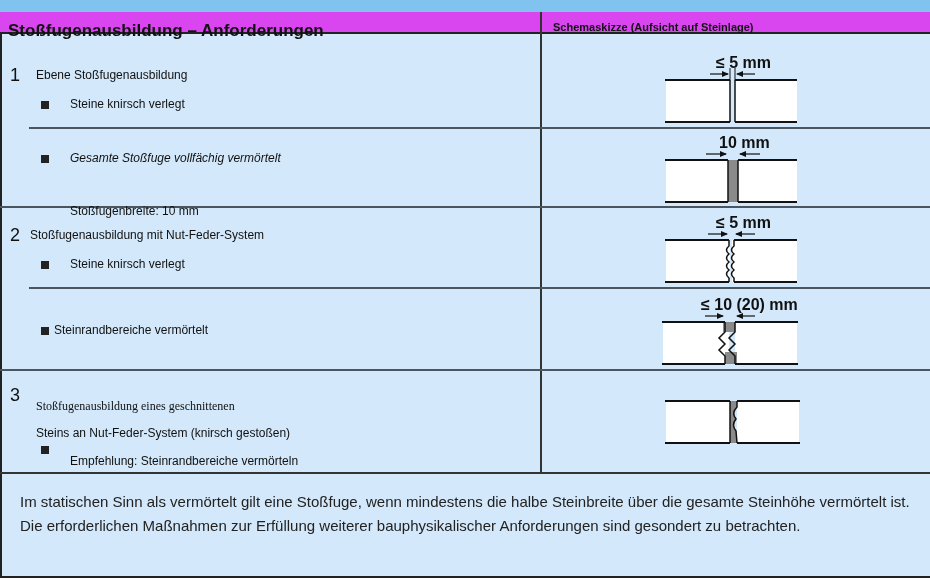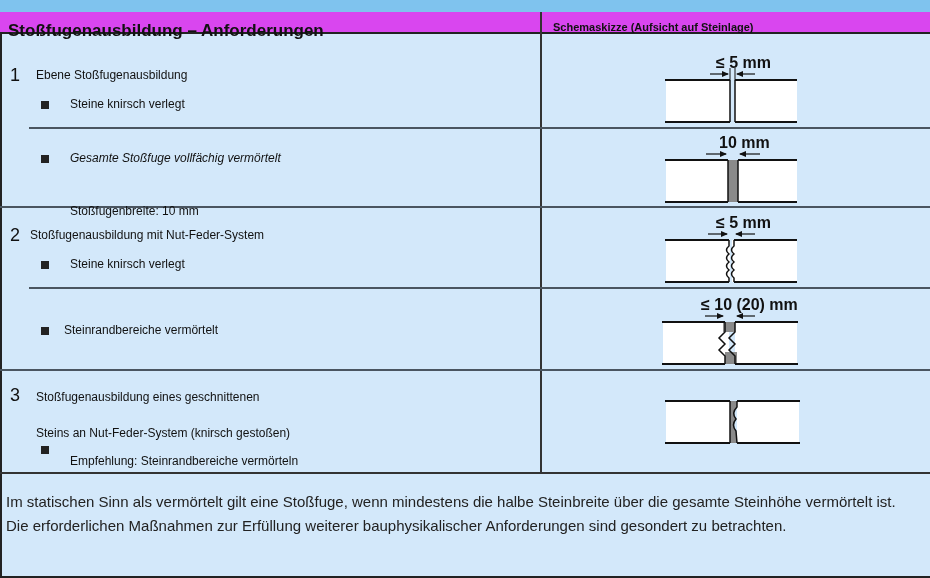--- a/index.html
+++ b/index.html
@@ -7,21 +7,21 @@
   .topband{position:absolute;left:0;top:0;width:930px;height:12px;background:#7fc3ee;}
   .frame{position:absolute;left:0;top:12px;width:928px;height:564px;border-left:2px solid #222;border-right:2px solid #222;border-bottom:2px solid #222;box-sizing:content-box;}
   .hdr{position:absolute;left:0;top:12px;width:930px;height:22px;background:#d946ef;border-bottom:2px solid #222;box-sizing:border-box;}
   .hdr .h1{position:absolute;left:8px;top:9px;font-weight:bold;font-size:17px;}
   .hdr .h2{position:absolute;left:553px;top:9px;font-weight:bold;font-size:11px;}
   .vline{position:absolute;left:540px;top:12px;width:2px;height:461px;background:#333;}
   .hline{position:absolute;height:2px;background:#4a5560;}
   .txt{position:absolute;font-size:12px;line-height:26px;white-space:nowrap;}
   .num{position:absolute;font-size:18px;line-height:26px;}
   .bullet{position:absolute;width:8px;height:8px;background:#222;}
-  .note{position:absolute;left:6px;top:490px;font-size:15px;line-height:24px;color:#222;width:910px;}
+  .note{position:absolute;left:20px;top:490px;font-size:15px;line-height:24px;color:#222;width:910px;}
   svg{position:absolute;}
   .dim{font-family:"Liberation Sans",sans-serif;font-weight:bold;font-size:16px;fill:#111;}
 </style>
 </head>
 <body>
 
 <div class="topband"></div>
 <div class="frame"></div>
 
 <div class="hdr">
@@ -48,26 +48,26 @@
   <span class="txt" style="left:70px;top:182px;margin-top:16px;">Stoßfugenbreite: 10 mm</span>
 </div>
 
 <div>
   <span class="num" style="left:10px;top:222px;">2</span>
   <span class="txt" style="left:30px;top:222px;">Stoßfugenausbildung mit Nut-Feder-System</span>
   <span class="bullet" style="left:41px;top:261px;"></span>
   <span class="txt" style="left:70px;top:251px;">Steine knirsch verlegt</span>
 
   <span class="bullet" style="left:41px;top:327px;"></span>
-  <span class="txt" style="left:64px;top:317px;">Steinrandbereiche vermörtelt</span>
+  <span class="txt" style="left:54px;top:317px;">Steinrandbereiche vermörtelt</span>
 </div>
 
 <div>
   <span class="num" style="left:10px;top:382px;">3</span>
-  <span class="txt" style="left:36px;top:384px;">Stoßfugenausbildung eines geschnittenen</span>
+  <span class="txt" style="left:36px;top:393px;font-family:Liberation Serif, serif;">Stoßfugenausbildung eines geschnittenen</span>
   <span class="txt" style="left:36px;top:408px;margin-top:12px;">Steins an Nut-Feder-System (knirsch gestoßen)</span>
   <span class="bullet" style="left:41px;top:446px;"></span>
   <span class="txt" style="left:70px;top:448px;">Empfehlung: Steinrandbereiche vermörteln</span>
 </div>
 
 <svg style="left:660px;top:50px;" width="145" height="75">
   <rect x="6" y="30" width="64" height="42" fill="#fff"></rect>
   <rect x="75" y="30" width="62" height="42" fill="#fff"></rect>
   <line x1="5" y1="30" x2="70" y2="30" stroke="#111" stroke-width="2"></line>
   <line x1="5" y1="72" x2="70" y2="72" stroke="#111" stroke-width="2"></line>

